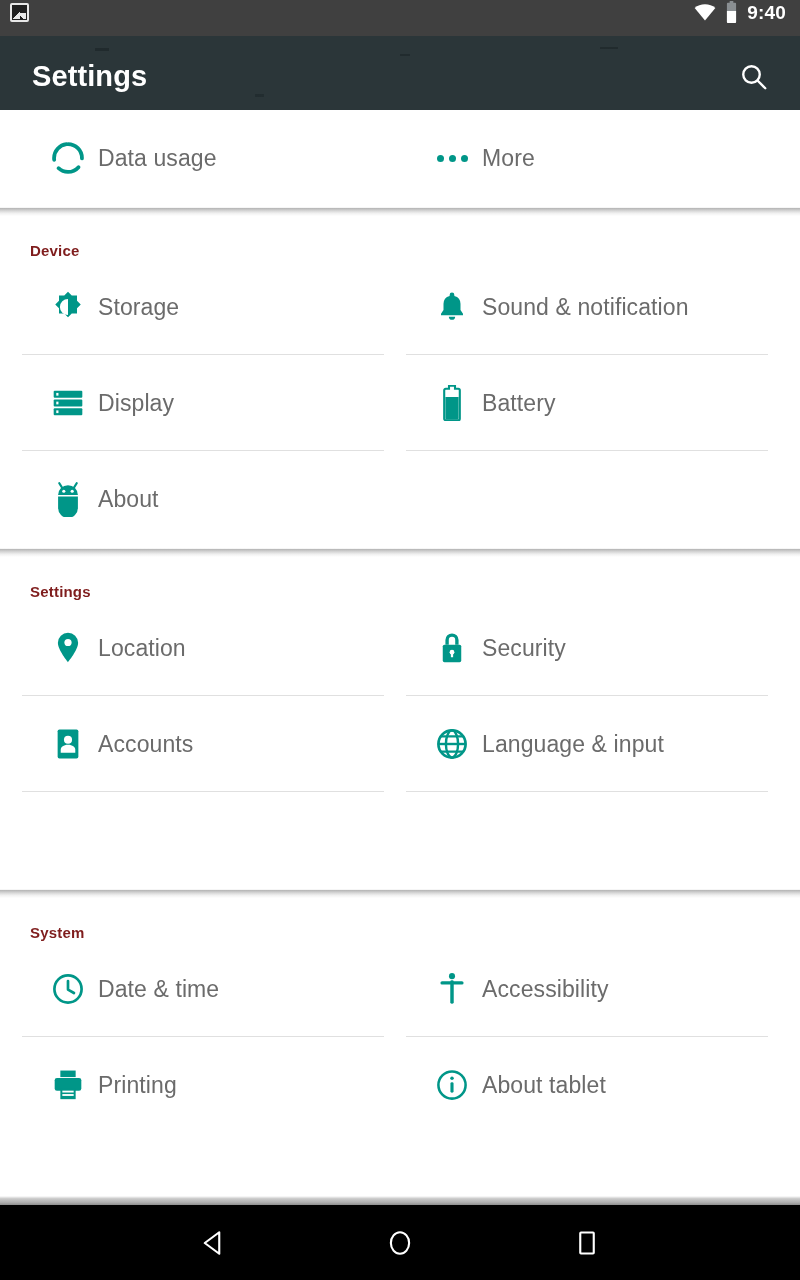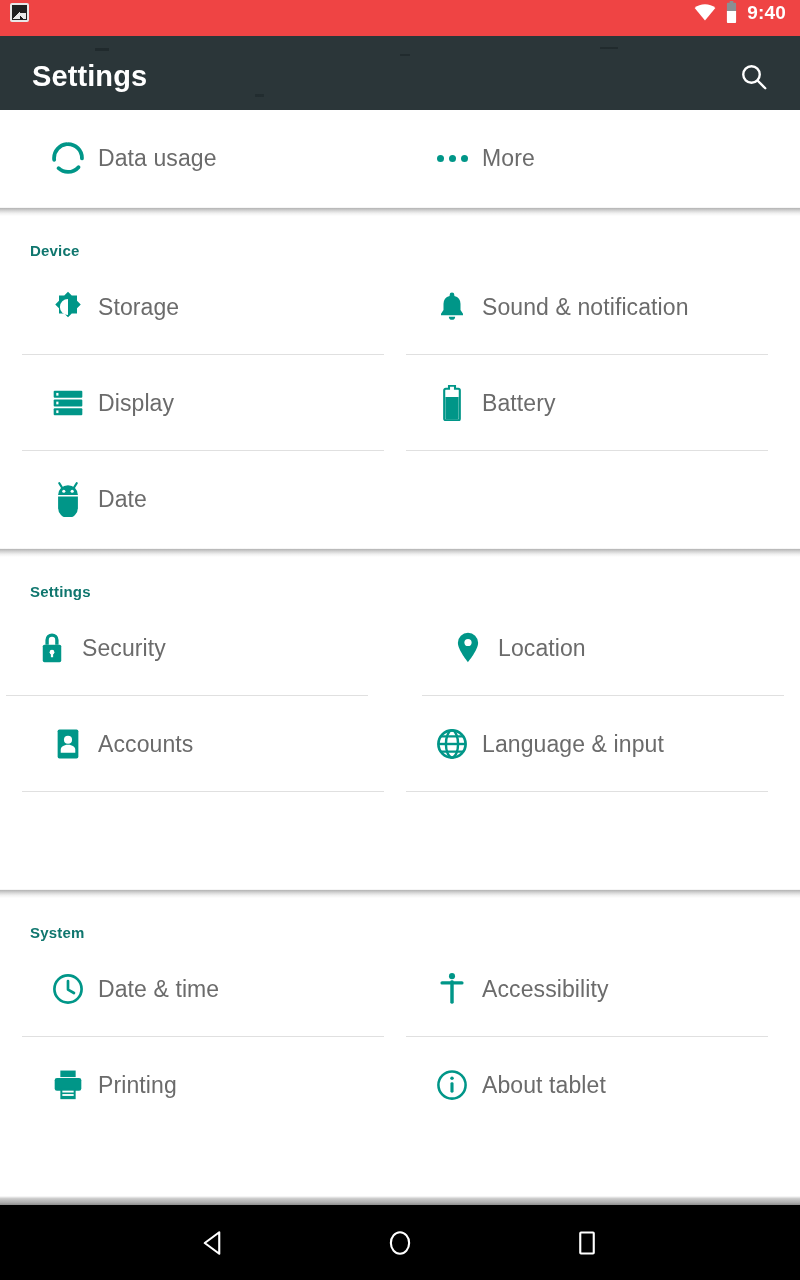--- a/index.html
+++ b/index.html
@@ -21,21 +21,21 @@
     background: #ffffff;
     overflow: hidden;
   }
 
   
   .statusbar {
     position: absolute;
     top: 0; left: 0;
     width: 800px;
     height: 36px;
-    background: #ef4444;
+    background: #404040;
     display: flex;
     align-items: center;
     box-sizing: border-box;
     padding: 0 14px 12px 10px;
   }
   .statusbar .left {
     display: flex;
     align-items: center;
     gap: 8px;
     flex: 1;
@@ -126,21 +126,21 @@
   .card {
     background: #ffffff;
     position: relative;
   }
   .card-gap {
     height: 10px;
     background: linear-gradient(180deg, #ffffff 0%, #ffffff 14%,
                 #b6b6b6 22%, #d4d4d4 46%, #f0f0f0 72%, #ffffff 100%);
   }
   .section-title {
-    color: #0f766e;
+    color: #7f1d1d;
     font-size: 15px;
     font-weight: bold;
     padding: 26px 0 0 30px;
     letter-spacing: 0.2px;
   }
   .rows {
     display: flex;
     flex-wrap: wrap;
   }
   .row {
@@ -338,53 +338,53 @@
           <span class="row-icon">
             <svg width="30" height="36" viewBox="0 0 20 24">
               <line x1="4.2" y1="1.5" x2="6.4" y2="5" stroke="#009688" stroke-width="1.5" stroke-linecap="round"></line>
               <line x1="15.8" y1="1.5" x2="13.6" y2="5" stroke="#009688" stroke-width="1.5" stroke-linecap="round"></line>
               <path d="M3.4 9.4 a6.6 6.6 0 0 1 13.2 0 z" fill="#009688"></path>
               <circle cx="7.2" cy="6.8" r="1.05" fill="#ffffff"></circle>
               <circle cx="12.8" cy="6.8" r="1.05" fill="#ffffff"></circle>
               <path d="M3.4 10.4 h13.2 v7.6 a5 5 0 0 1 -13.2 0 z" fill="#009688"></path>
             </svg>
           </span>
-          <span class="row-label">Date</span>
+          <span class="row-label">About</span>
         </div>
 
 
       </div>
     </div>
 
     <div class="card-gap"></div>
 
     <div class="card">
       <div class="section-title">Settings</div>
       <div class="rows">
+
+        <div class="row col-l sep">
+          <span class="row-icon">
+            <svg width="26" height="36" viewBox="0 0 18 24">
+              <path d="M9 1.4 a7 7 0 0 1 7 7 c0 5 -7 13.4 -7 13.4 s-7 -8.4 -7 -13.4 a7 7 0 0 1 7 -7 z" fill="#009688"></path>
+              <circle cx="9" cy="8.2" r="2.5" fill="#ffffff"></circle>
+            </svg>
+          </span>
+          <span class="row-label">Location</span>
+        </div>
 
         <div class="row col-r sep">
           <span class="row-icon">
             <svg width="28" height="34" viewBox="0 0 20 24">
               <path d="M10 1.6 a4.7 4.7 0 0 1 4.7 4.7 v3.4 h-2.4 v-3.4 a2.3 2.3 0 0 0 -4.6 0 v3.4 h-2.4 v-3.4 a4.7 4.7 0 0 1 4.7 -4.7 z" fill="#009688"></path>
               <rect x="3.4" y="9.6" width="13.2" height="12.6" rx="1.2" fill="#009688"></rect>
               <circle cx="10" cy="15" r="1.7" fill="#ffffff"></circle>
               <rect x="9.2" y="15" width="1.6" height="3.6" fill="#ffffff"></rect>
             </svg>
           </span>
           <span class="row-label">Security</span>
-        </div>
-
-        <div class="row col-l sep">
-          <span class="row-icon">
-            <svg width="26" height="36" viewBox="0 0 18 24">
-              <path d="M9 1.4 a7 7 0 0 1 7 7 c0 5 -7 13.4 -7 13.4 s-7 -8.4 -7 -13.4 a7 7 0 0 1 7 -7 z" fill="#009688"></path>
-              <circle cx="9" cy="8.2" r="2.5" fill="#ffffff"></circle>
-            </svg>
-          </span>
-          <span class="row-label">Location</span>
         </div>
 
         <div class="row col-l sep">
           <span class="row-icon">
             <svg width="28" height="34" viewBox="0 0 20 24">
               <rect x="2.6" y="1.6" width="14.8" height="20.8" rx="1.3" fill="#009688"></rect>
               <circle cx="10" cy="9" r="2.9" fill="#ffffff"></circle>
               <path d="M10 12.6 c3.2 0 5.2 1.7 5.2 3.5 v2.2 h-10.4 v-2.2 c0 -1.8 2 -3.5 5.2 -3.5 z" fill="#ffffff"></path>
             </svg>
           </span>

